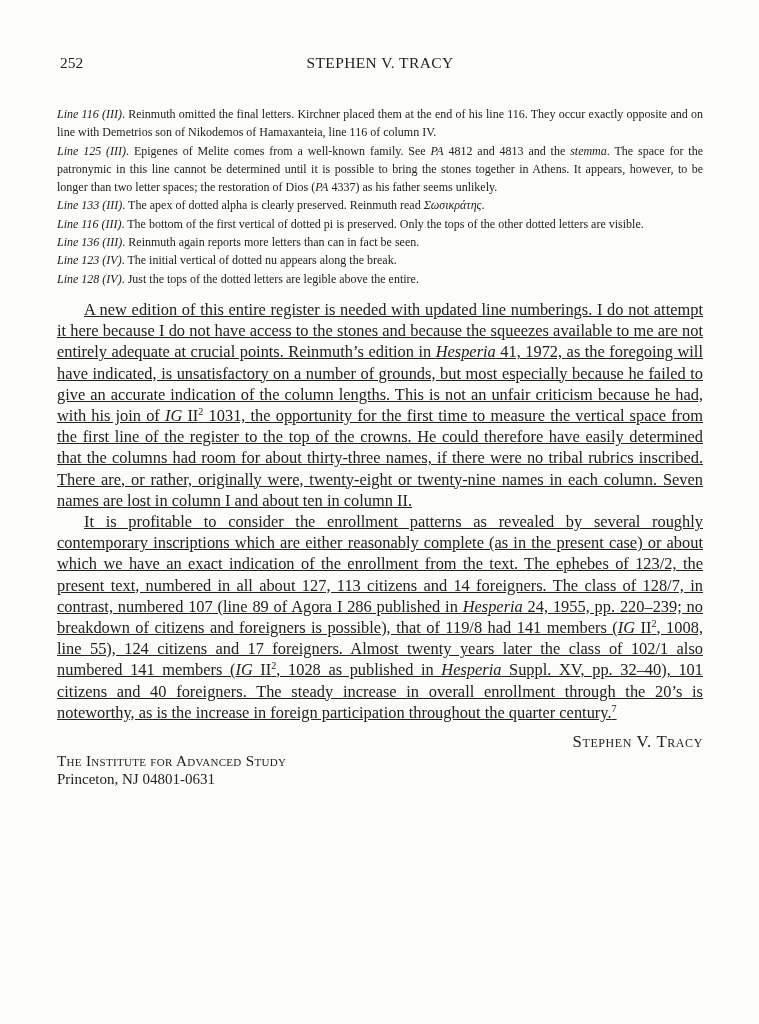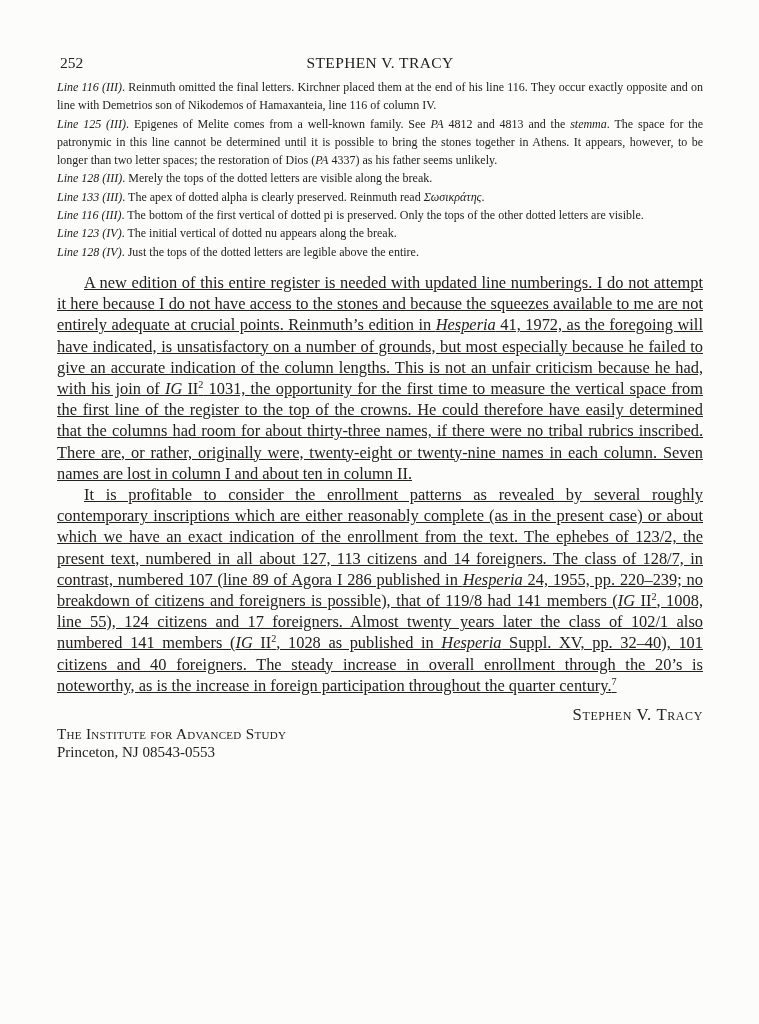--- a/index.html
+++ b/index.html
@@ -14,21 +14,21 @@
     box-sizing: border-box;
     background: #fcfcfa;
     color: #23221f;
     padding: 54px 56px 0 57px;
     overflow: hidden;
   }
   
   .pagehead {
     position: relative;
     height: 18px;
-    margin-bottom: 6px;
+    margin-bottom: 33px;
   }
   .page-number {
     position: absolute; left: 3px; top: 0;
     font-size: 15.5px;
   }
   .running-head {
     text-align: center;
     font-size: 15.5px;
     letter-spacing: 0.4px;
   }
@@ -86,33 +86,33 @@
 <div class="sheet">
 
   <div class="pagehead">
     <span class="page-number">252</span>
     <div class="running-head">STEPHEN V. TRACY</div>
   </div>
 
   <div class="notes">
     <p><i>Line 116 (III)</i><span>. Reinmuth omitted the final letters. Kirchner placed them at the end of his line 116. They occur exactly opposite and on line with Demetrios son of Nikodemos of Hamaxanteia, line 116 of column IV.</span></p>
     <p><i>Line 125 (III)</i><span>. Epigenes of Melite comes from a well-known family. See </span><i>PA</i><span> 4812 and 4813 and the </span><i>stemma</i><span>. The space for the patronymic in this line cannot be determined until it is possible to bring the stones together in Athens. It appears, however, to be longer than two letter spaces; the restoration of Dios (</span><i>PA</i><span> 4337) as his father seems unlikely.</span></p>
-    <p><i>Line 128 (III)</i><span>. Merely the tops of the dotted letters are visible along the break.</span></p>
     <p><i>Line 133 (III)</i><span>. The apex of dotted alpha is clearly preserved. Reinmuth read </span><i>Σωσικράτης</i><span>.</span></p>
     <p><i>Line 116 (III)</i><span>. The bottom of the first vertical of dotted pi is preserved. Only the tops of the other dotted letters are visible.</span></p>
+    <p><i>Line 136 (III)</i><span>. Reinmuth again reports more letters than can in fact be seen.</span></p>
     <p><i>Line 123 (IV)</i><span>. The initial vertical of dotted nu appears along the break.</span></p>
     <p><i>Line 128 (IV)</i><span>. Just the tops of the dotted letters are legible above the entire.</span></p>
   </div>
 
   <div class="body-text">
     <p class="body-para"><span>A new edition of this entire register is needed with updated line numberings. I do not attempt it here because I do not have access to the stones and because the squeezes available to me are not entirely adequate at crucial points. Reinmuth’s edition in </span><i>Hesperia</i><span> 41, 1972, as the foregoing will have indicated, is unsatisfactory on a number of grounds, but most especially because he failed to give an accurate indication of the column lengths. This is not an unfair criticism because he had, with his join of </span><i>IG</i><span> II</span><sup>2</sup><span> 1031, the opportunity for the first time to measure the vertical space from the first line of the register to the top of the crowns. He could therefore have easily determined that the columns had room for about thirty-three names, if there were no tribal rubrics inscribed. There are, or rather, originally were, twenty-eight or twenty-nine names in each column. Seven names are lost in column I and about ten in column II.</span></p>
     <p class="body-para"><span>It is profitable to consider the enrollment patterns as revealed by several roughly contemporary inscriptions which are either reasonably complete (as in the present case) or about which we have an exact indication of the enrollment from the text. The ephebes of 123/2, the present text, numbered in all about 127, 113 citizens and 14 foreigners. The class of 128/7, in contrast, numbered 107 (line 89 of Agora I 286 published in </span><i>Hesperia</i><span> 24, 1955, pp. 220–239; no breakdown of citizens and foreigners is possible), that of 119/8 had 141 members (</span><i>IG</i><span> II</span><sup>2</sup><span>, 1008, line 55), 124 citizens and 17 foreigners. Almost twenty years later the class of 102/1 also numbered 141 members (</span><i>IG</i><span> II</span><sup>2</sup><span>, 1028 as published in </span><i>Hesperia</i><span> Suppl. XV, pp. 32–40), 101 citizens and 40 foreigners. The steady increase in overall enrollment through the 20’s is noteworthy, as is the increase in foreign participation throughout the quarter century.</span><sup>7</sup></p>
   </div>
 
   <div class="signature">Stephen V. Tracy</div>
 
   <div class="affiliation">
     <div class="affiliation-institution">The Institute for Advanced Study</div>
-    <div class="affiliation-address">Princeton, NJ 08543-0553</div>
+    <div class="affiliation-address">Princeton, NJ 04801-0631</div>
   </div>
 
 
 </div>
 
 </body></html>

